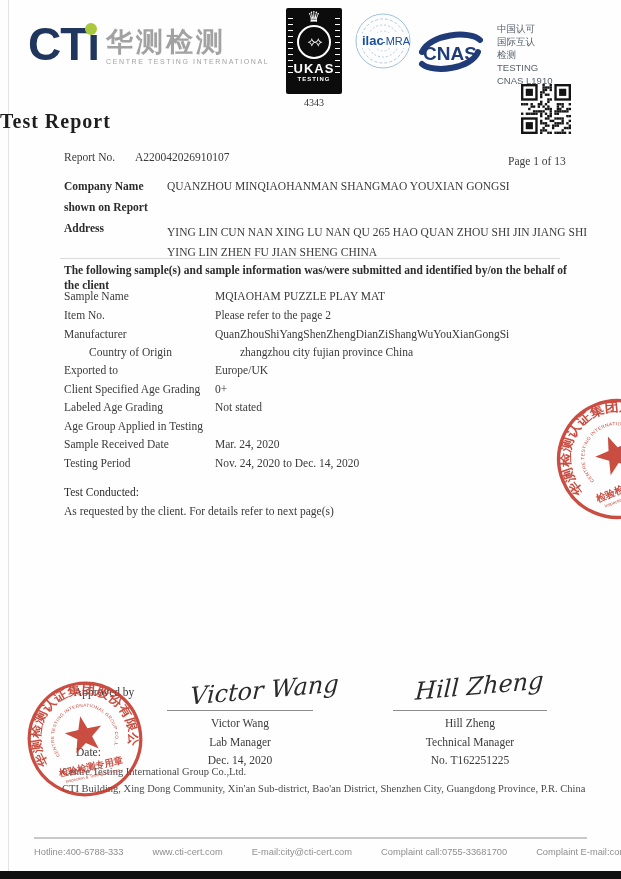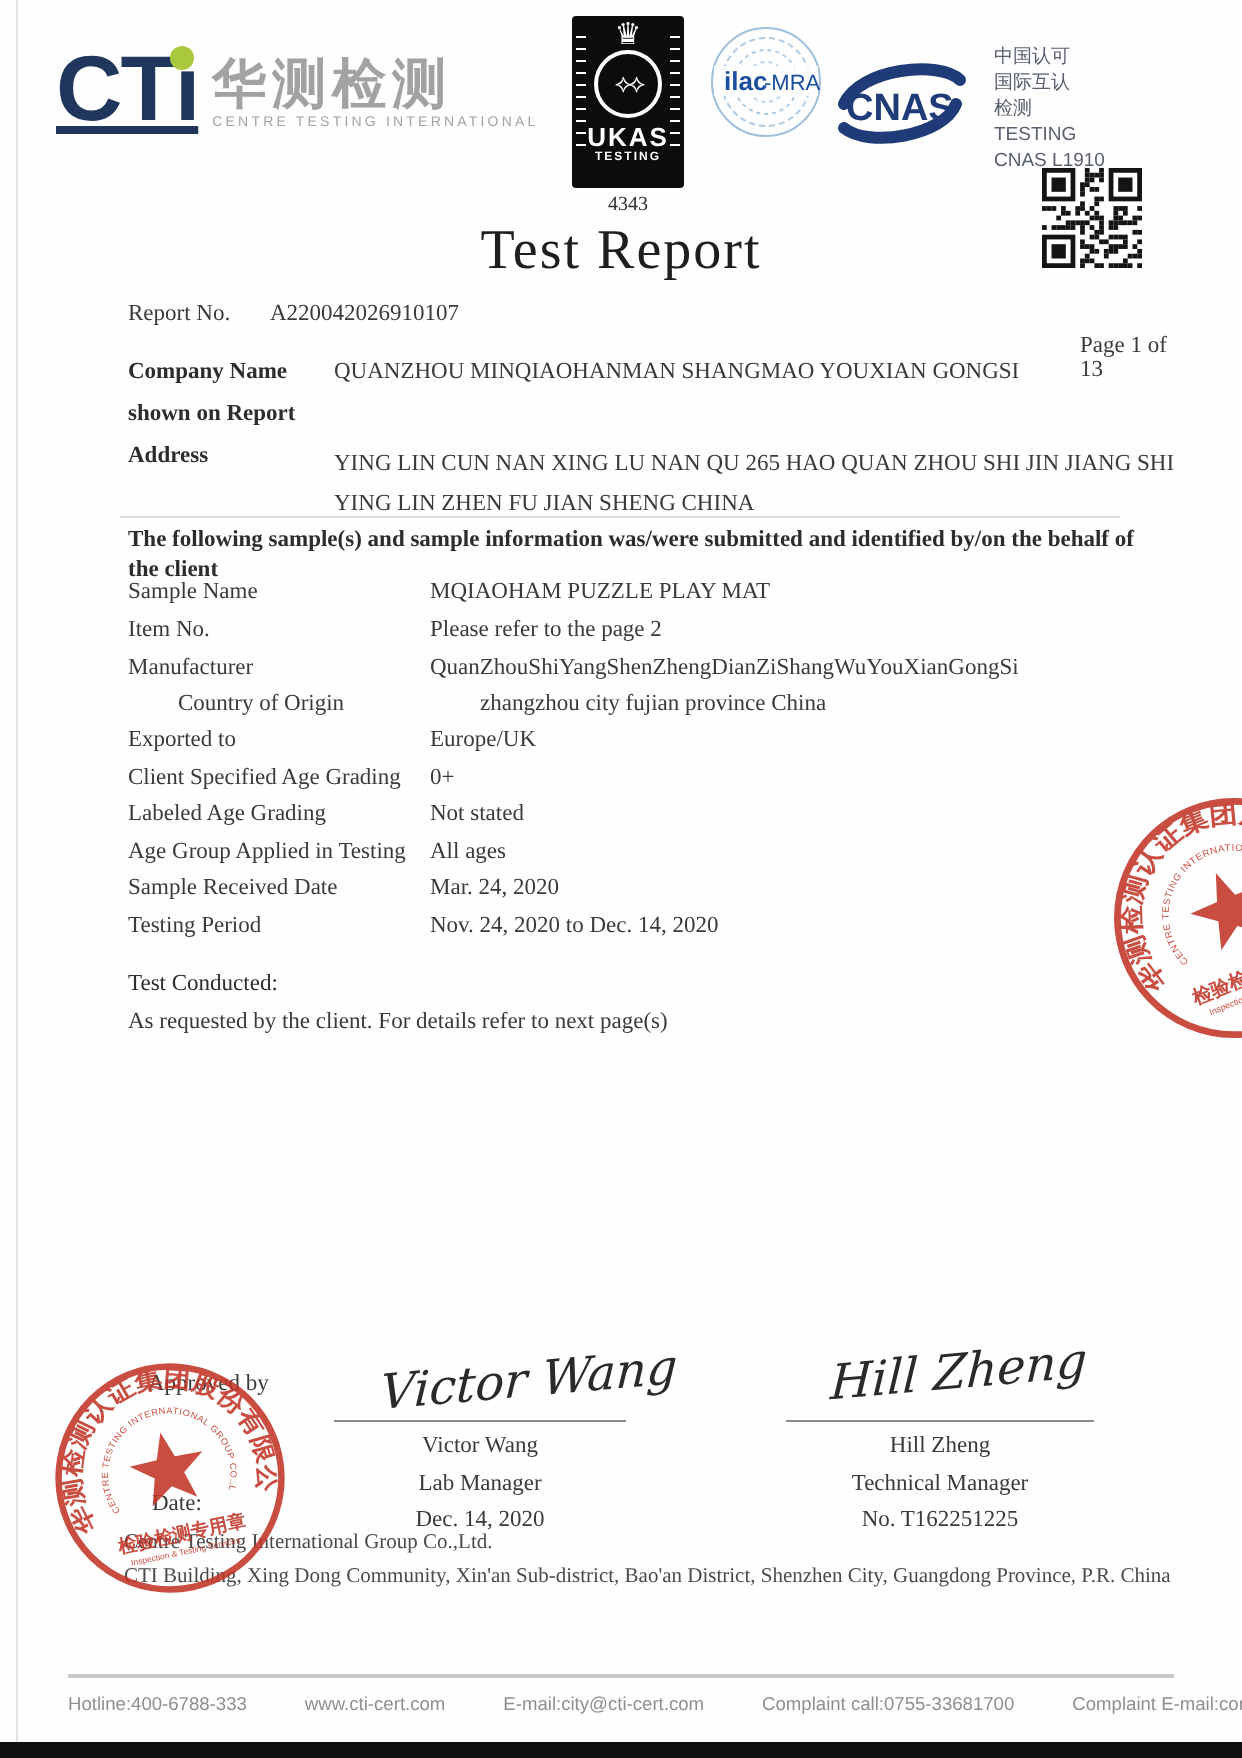--- a/index.html
+++ b/index.html
@@ -7,21 +7,21 @@
     position:relative;width:621px;height:879px;margin:0 auto;
     background:#fefefe;overflow:hidden;
     font-family:"Liberation Serif","DejaVu Serif",serif;color:#3a3a3a;
   }
   .edge-line{position:absolute;left:8px;top:0;width:1px;height:879px;background:#e4e4e4;}
   .bottom-bar{position:absolute;left:0;bottom:0;width:621px;height:8px;background:#101010;}
 
   
   .cti-logo{position:absolute;left:28px;top:16px;display:flex;align-items:flex-start;
             font-family:"Liberation Sans","DejaVu Sans",sans-serif;}
-  .cti-letters{font-size:46px;font-weight:bold;color:#20365c;letter-spacing:-1px;line-height:56px;position:relative;text-decoration:underline;}
+  .cti-letters{font-size:46px;font-weight:bold;color:#20365c;letter-spacing:-1px;line-height:56px;position:relative;}
   .cti-dot{position:absolute;right:2px;top:7px;width:12px;height:12px;border-radius:50%;background:#a9c83d;}
   .cti-right{margin-left:7px;margin-top:12px;}
   .cti-cn{font-size:27px;color:#a2a2a2;letter-spacing:3px;line-height:28px;font-weight:bold;}
   .cti-tag{font-size:7px;color:#a2a2a2;letter-spacing:1.6px;margin-top:2px;}
 
   .ukas{position:absolute;left:286px;top:8px;width:56px;height:86px;background:#0c0c0c;border-radius:2px;
         display:flex;flex-direction:column;align-items:center;color:#fff;
         font-family:"Liberation Sans",sans-serif;}
   .ukas-crown{font-size:15px;line-height:16px;margin-top:1px;font-family:"DejaVu Sans",sans-serif;}
   .ukas-circle{width:30px;height:30px;border:2px solid #fff;border-radius:50%;
@@ -36,25 +36,25 @@
 
   .ilac{position:absolute;left:354px;top:12px;width:58px;height:58px;}
 
   .cnas{position:absolute;left:416px;top:26px;width:68px;height:52px;}
 
   .accred{position:absolute;left:497px;top:22px;font-family:"Liberation Sans","DejaVu Sans",sans-serif;
           font-size:9.5px;line-height:13px;color:#59606d;}
   .qr{position:absolute;left:521px;top:84px;width:50px;height:50px;}
 
   
-  .title{position:absolute;left:0;top:110px;width:621px;text-align:center;
-         font-size:28px;font-weight:normal;color:#1e1e1e;letter-spacing:1px;}
+  .title{position:absolute;left:0;top:110px;width:621px;text-align:left;
+         font-size:20px;font-weight:bold;color:#1e1e1e;letter-spacing:1px;}
   .report-line{position:absolute;left:64px;top:151px;width:520px;font-size:11.5px;color:#3a3a3a;}
   .report-no-value{position:absolute;left:71px;top:0;}
-  .page-info{position:absolute;left:444px;top:16px;margin-left:32px;}
+  .page-info{position:absolute;left:444px;top:4px;}
 
   
   .lbl{font-weight:bold;color:#2c2c2c;}
   .abs{position:absolute;font-size:11.5px;}
   .company-value{width:430px;}
 
   .rule-light{position:absolute;left:60px;top:258px;width:500px;height:1px;background:#dcdcdc;}
   .intro{position:absolute;left:64px;top:263px;width:510px;font-size:11.5px;font-weight:bold;
          color:#2c2c2c;line-height:15px;}
 
@@ -295,21 +295,21 @@
   <div class="rule-light"></div>
   <div class="intro">The following sample(s) and sample information was/were submitted and identified by/on the behalf of the client</div>
 
   <div class="srow" style="top:290px;"><span>Sample Name</span><span class="v">MQIAOHAM PUZZLE PLAY MAT</span></div>
   <div class="srow" style="top:309px;"><span>Item No.</span><span class="v">Please refer to the page 2</span></div>
   <div class="srow" style="top:328px;"><span>Manufacturer</span><span class="v">QuanZhouShiYangShenZhengDianZiShangWuYouXianGongSi</span></div>
   <div class="srow" style="top:346px;margin-left:25px;"><span>Country of Origin</span><span class="v">zhangzhou city fujian province China</span></div>
   <div class="srow" style="top:364px;"><span>Exported to</span><span class="v">Europe/UK</span></div>
   <div class="srow" style="top:383px;"><span>Client Specified Age Grading</span><span class="v">0+</span></div>
   <div class="srow" style="top:401px;"><span>Labeled Age Grading</span><span class="v">Not stated</span></div>
-  <div class="srow" style="top:420px;"><span>Age Group Applied in Testing</span><span class="v">All ages</span></div>
+  <div class="srow" style="top:420px;"><span>Age Group Applied in Testing</span></div>
   <div class="srow" style="top:438px;"><span>Sample Received Date</span><span class="v">Mar. 24, 2020</span></div>
   <div class="srow" style="top:457px;"><span>Testing Period</span><span class="v">Nov. 24, 2020 to Dec. 14, 2020</span></div>
 
   <div class="tc-head">Test Conducted:</div>
   <div class="tc-text">As requested by the client. For details refer to next page(s)</div>
 
   <svg class="stamp stamp-right" viewBox="0 0 140 140" width="136" height="136">
     <defs>
       <path id="ringR" d="M 26,88 A 48,48 0 1 1 114,88"></path>
       <path id="arcR" d="M 40,82 A 33,33 0 1 1 100,82"></path>

